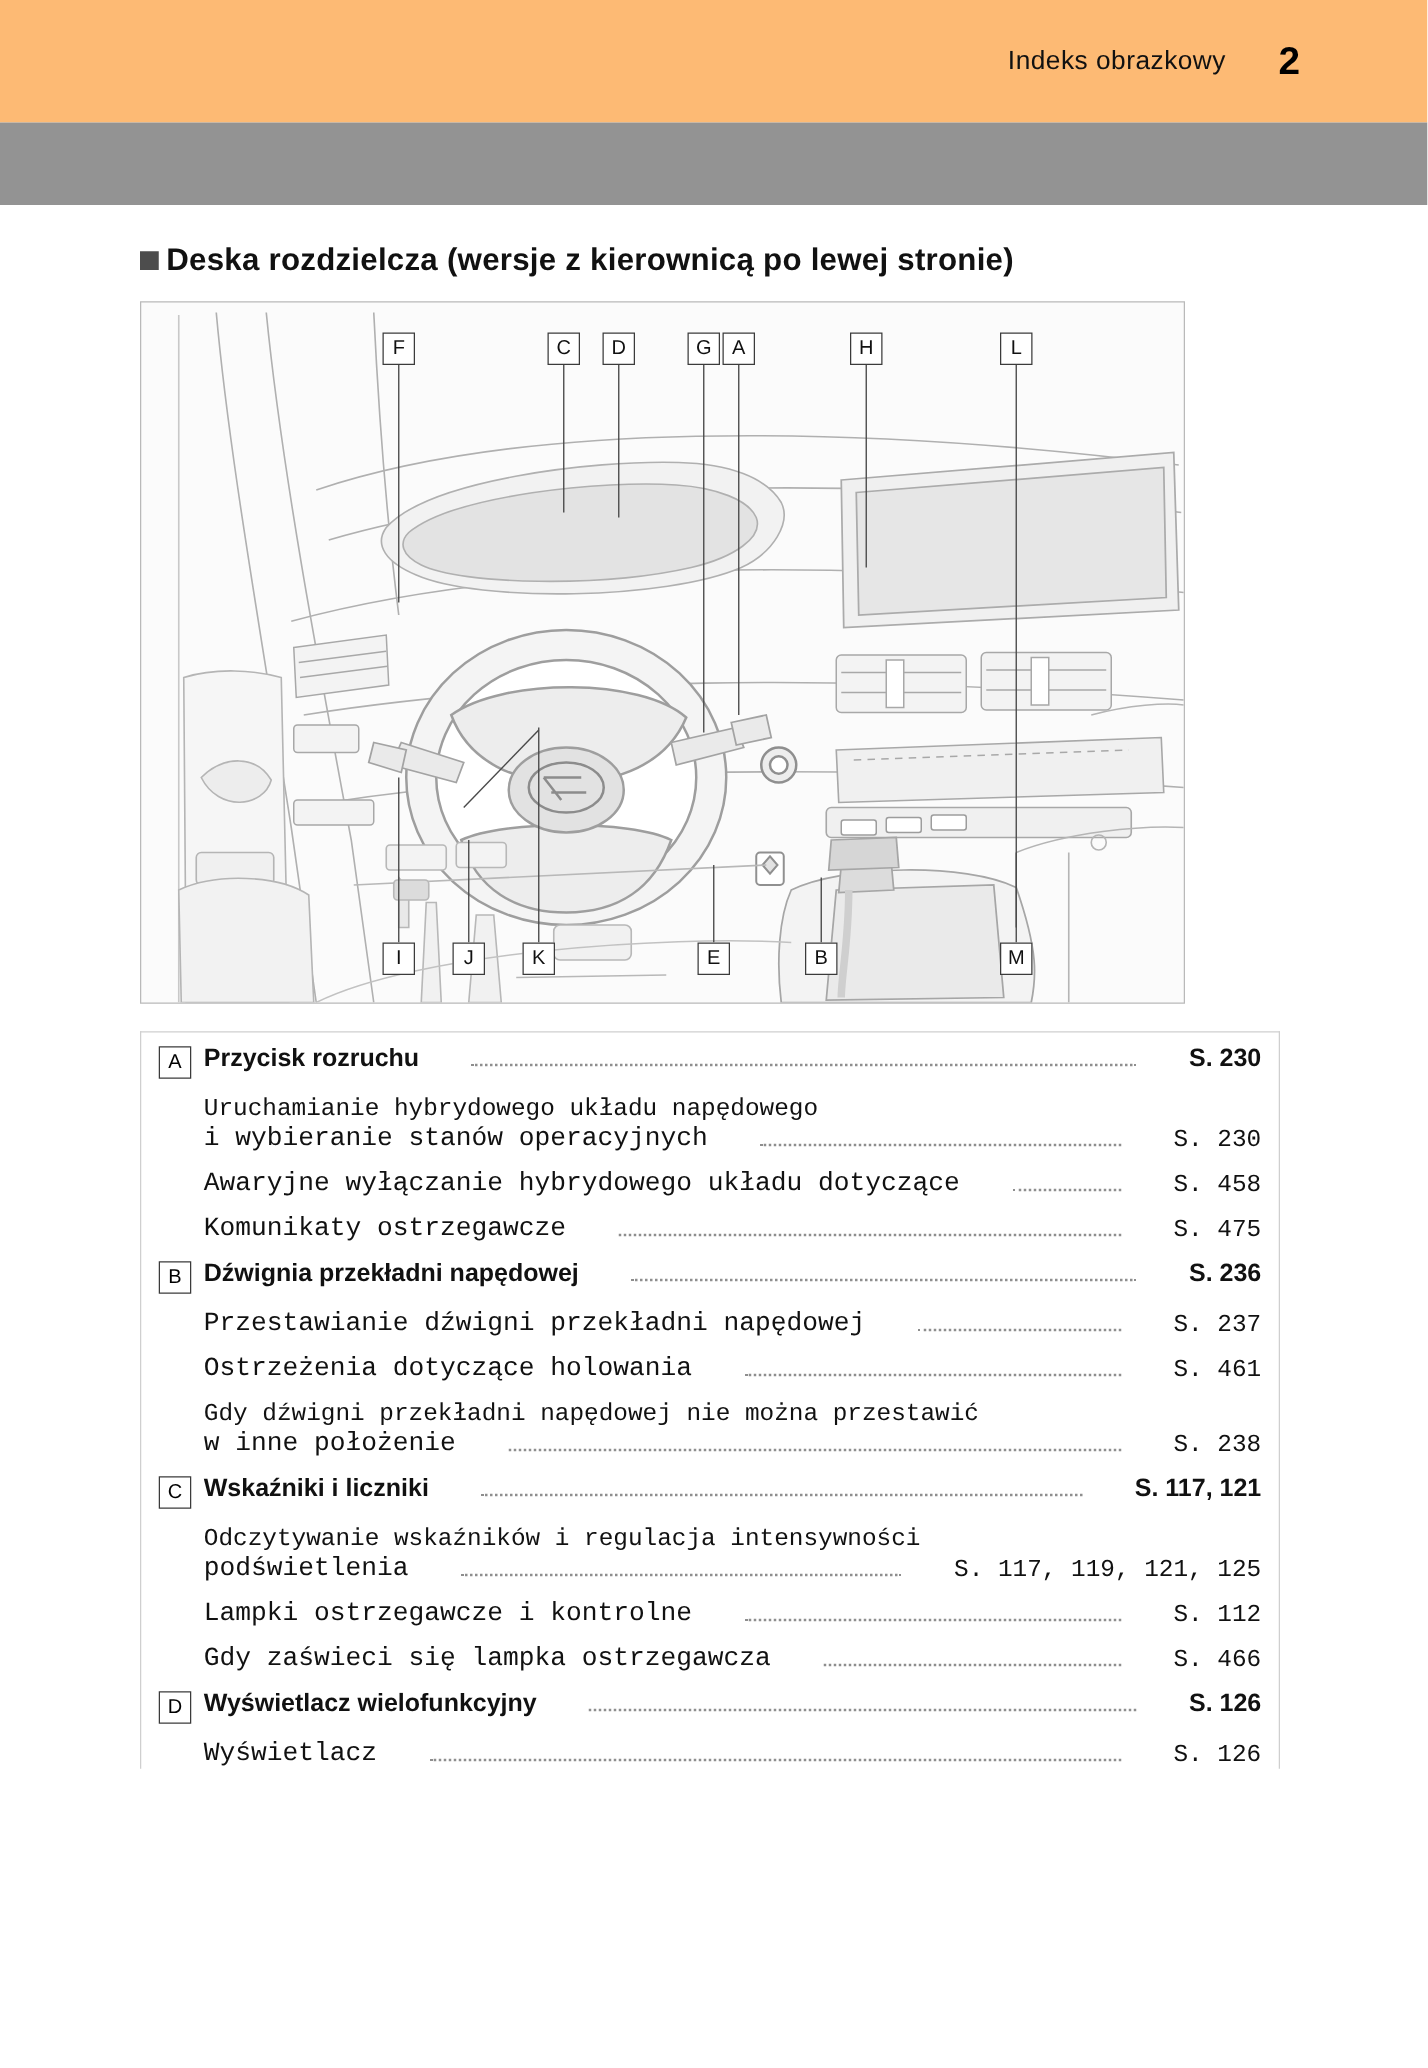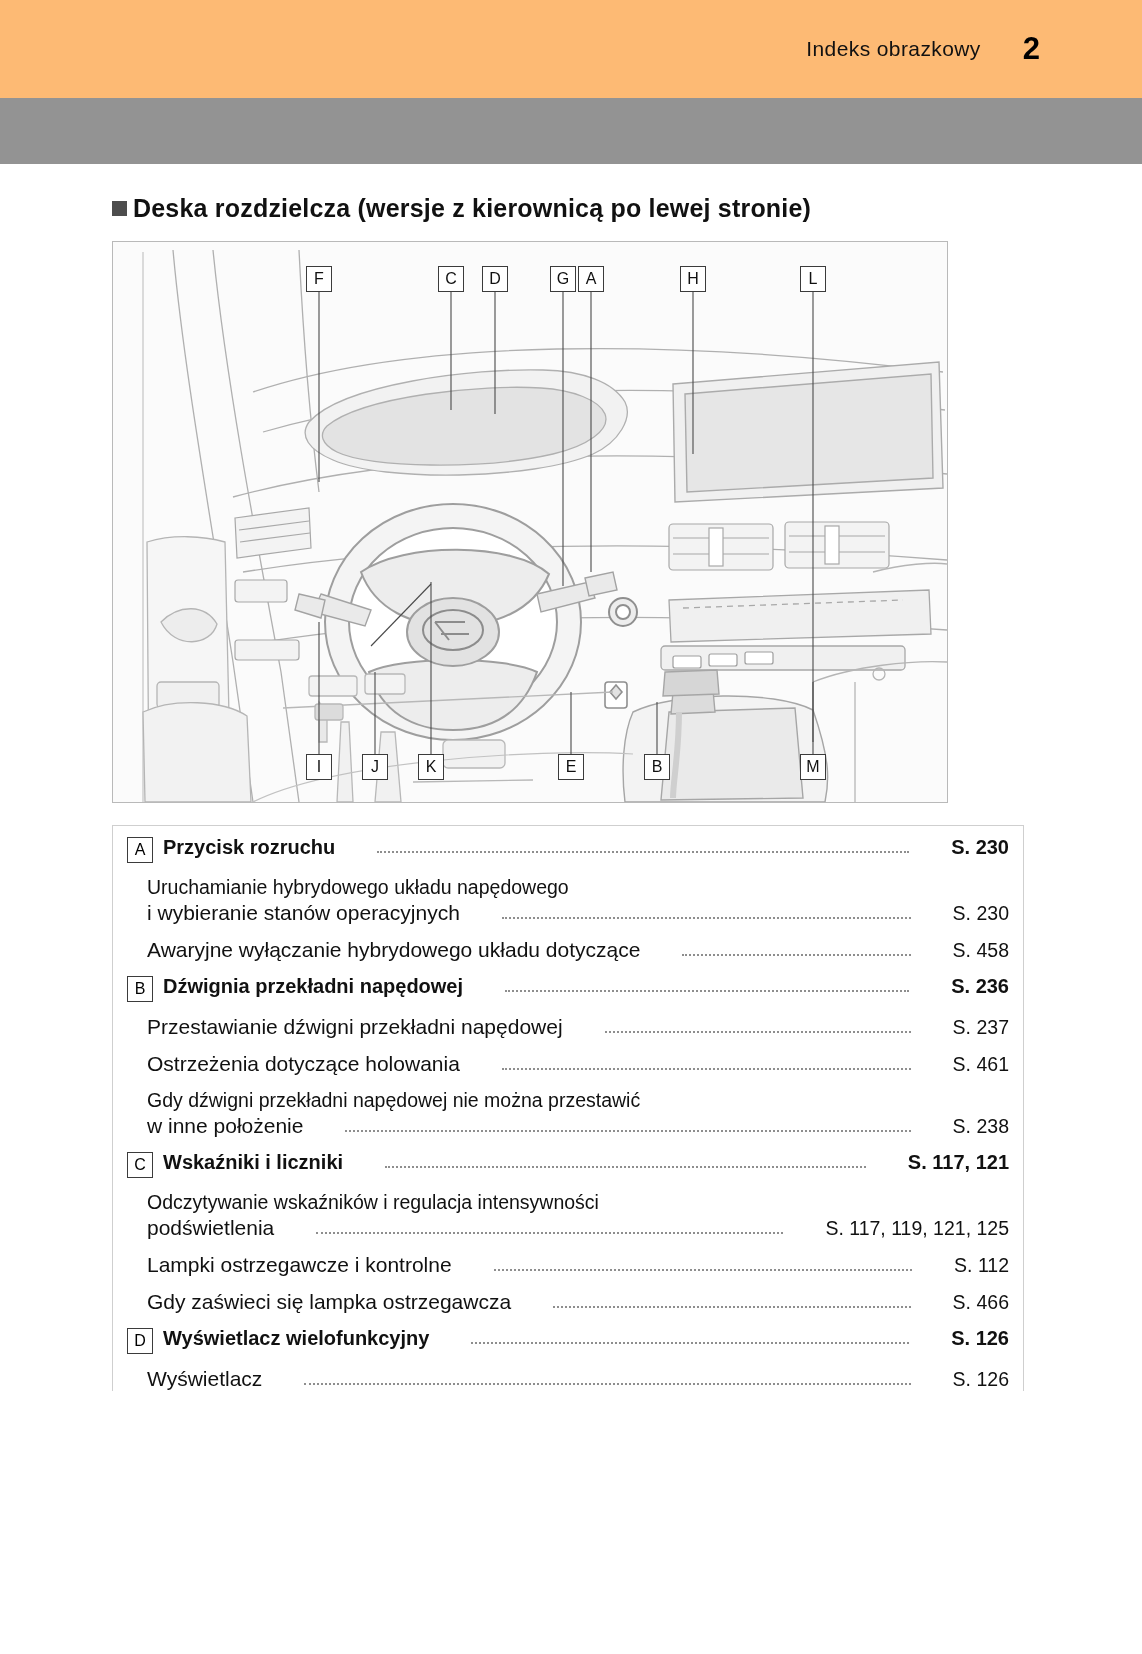--- a/index.html
+++ b/index.html
@@ -150,22 +150,23 @@
   .main-entry .page-ref { font-weight: bold; font-size: 20px; }
 
   .wrap-line {
     font-size: 19.5px;
     color: #111;
     margin-bottom: 2px;
     white-space: nowrap;
   }
 
   .sub-entry {
-    margin-left: 20px;
+    margin-left: 36px;
     margin-bottom: 13px;
+    font-family: Liberation Mono, monospace;
   }
   .sub-entry .row-text,
   .sub-entry .wrap-line { font-weight: normal; }
 </style>
 </head>
 <body>
 
 <div class="page-header">
   <div class="header-title">Indeks obrazkowy</div>
   <div class="header-pagenum">2</div>
@@ -377,20 +378,27 @@
       <div class="row">
         <span class="row-text">Awaryjne wyłączanie hybrydowego układu dotyczące</span>
         <span class="dots"></span>
         <span class="page-ref">S. 458</span>
       </div>
     </div>
 
     <div class="sub-entry">
     </div>
 
+    <div class="sub-entry">
+      <div class="row">
+        <span class="row-text">Komunikaty ostrzegawcze</span>
+        <span class="dots"></span>
+        <span class="page-ref">S. 475</span>
+      </div>
+    </div>
 
     <div class="entry">
       <div class="entry-badge">B</div>
       <div class="entry-body">
         <div class="row main-entry">
           <span class="row-text">Dźwignia przekładni napędowej</span>
           <span class="dots"></span>
           <span class="page-ref">S. 236</span>
         </div>
       </div>

